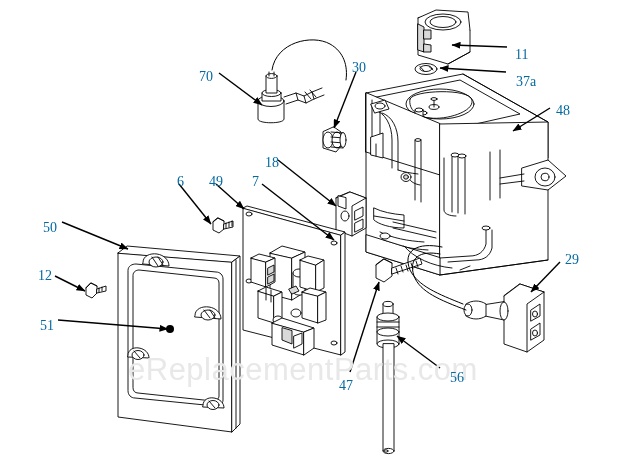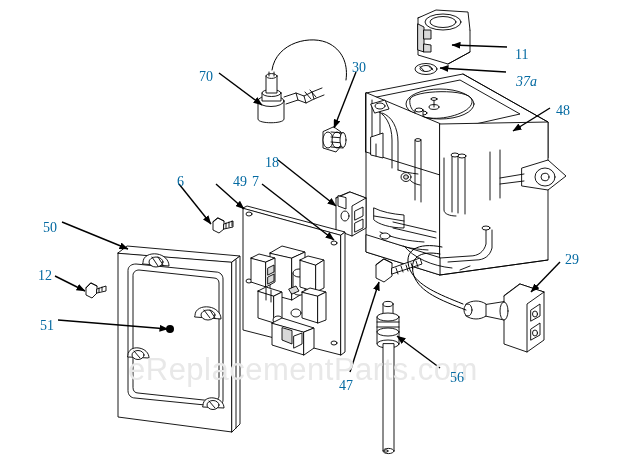--- a/index.html
+++ b/index.html
@@ -327,25 +327,25 @@
     </g>
 
     <circle cx="170" cy="329" r="4" fill="#000" stroke="none"></circle>
   </svg>
 
   <div class="watermark">eReplacementParts.com</div>
 
   <div class="callout-label" style="left:199px; top:70px;">70</div>
   <div class="callout-label" style="left:352px; top:61px;">30</div>
   <div class="callout-label" style="left:515px; top:48px;">11</div>
-  <div class="callout-label" style="left:516px; top:75px;font-style:italic;">37a</div>
+  <div class="callout-label" style="left:516px; top:75px;">37a</div>
   <div class="callout-label" style="left:556px; top:104px;">48</div>
   <div class="callout-label" style="left:265px; top:156px;">18</div>
   <div class="callout-label" style="left:177px; top:175px;">6</div>
-  <div class="callout-label" style="left:209px; top:175px;margin-left:24px;">49</div>
+  <div class="callout-label" style="left:209px; top:175px;">49</div>
   <div class="callout-label" style="left:252px; top:175px;">7</div>
   <div class="callout-label" style="left:43px;  top:221px;">50</div>
   <div class="callout-label" style="left:38px;  top:269px;">12</div>
   <div class="callout-label" style="left:565px; top:253px;">29</div>
   <div class="callout-label" style="left:40px;  top:319px;">51</div>
   <div class="callout-label" style="left:450px; top:371px;">56</div>
   <div class="callout-label" style="left:339px; top:379px;">47</div>
 
 </div>
 

